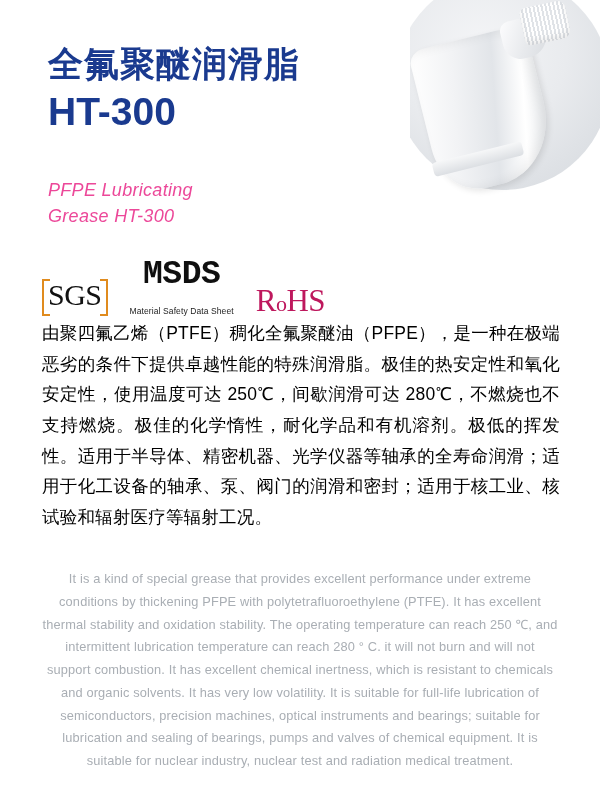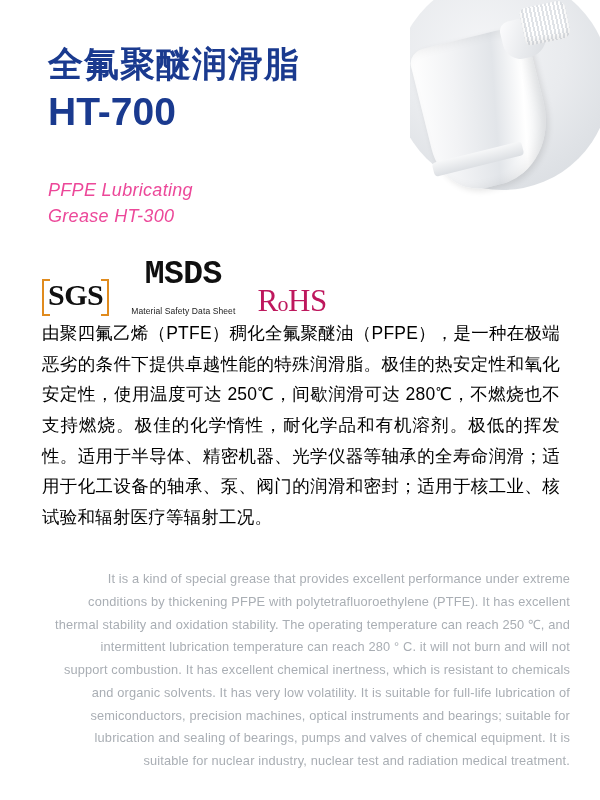--- a/index.html
+++ b/index.html
@@ -125,21 +125,21 @@
     display: flex;
     align-items: flex-end;
     gap: 22px;
   }
   .sgs {
     position: relative;
     padding: 1px 6px 6px 6px;
   }
   .sgs-text {
     font-family: "Liberation Serif", serif;
-    font-weight: bold;
+    font-weight: normal;
     font-size: 30px;
     color: #111111;
     letter-spacing: -0.5px;
     line-height: 1;
   }
   .sgs-box-l, .sgs-box-r {
     position: absolute;
     width: 6px;
     top: 0;
     bottom: 0;
@@ -185,43 +185,42 @@
     letter-spacing: 0.2px;
   }
   .body-en {
     position: absolute;
     left: 42px;
     top: 568px;
     width: 516px;
     font-size: 12.8px;
     line-height: 1.78;
     color: #a9aeb4;
-    text-align: right;
+    text-align: center;
     letter-spacing: 0.15px;
-    margin-left: 12px;
   }
 </style>
 </head>
 <body>
 
 <div class="page">
 
   <div class="hero">
 
     <div class="product-photo">
       <div class="tube-bg"></div>
       <div class="tube-body"></div>
       <div class="tube-seam"></div>
       <div class="tube-shoulder"></div>
       <div class="tube-cap"></div>
     </div>
 
     <div class="titles">
       <div class="title-cn">全氟聚醚润滑脂</div>
-      <div class="title-en-code">HT-700</div>
+      <div class="title-en-code">HT-300</div>
       <div class="subtitle">
         <div>PFPE Lubricating</div>
         <div>Grease HT-300</div>
       </div>
     </div>
   </div>
 
   <div class="certs">
     <div class="sgs">
       <span class="sgs-box-l"></span>

